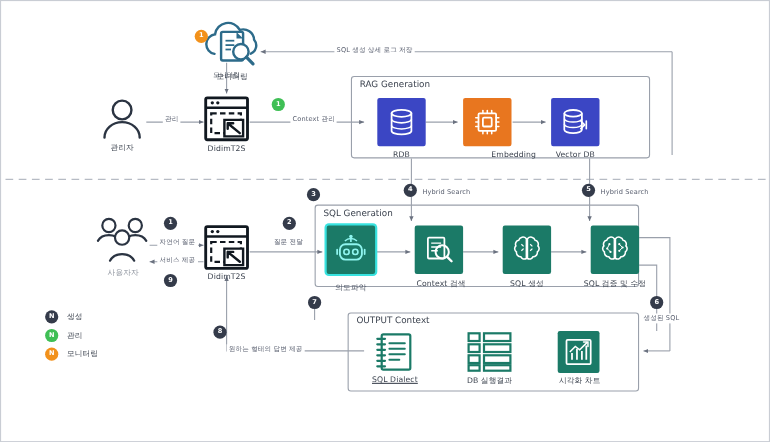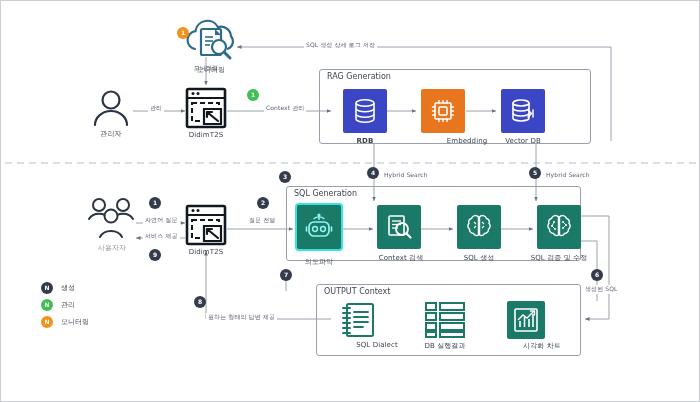--- a/index.html
+++ b/index.html
@@ -172,21 +172,21 @@
   <div class="grp-title" style="left:324px;top:71px;">RAG Generation</div>
 
   <div class="sq" style="left:342px;top:88px;background:#3b46c4;">
     <svg width="26" height="26" viewBox="0 0 26 26">
       <ellipse cx="13" cy="5" rx="9" ry="3.2" fill="none" stroke="#fff" stroke-width="1.6"></ellipse>
       <path d="M4,5 L4,21 a9,3.2 0 0 0 18,0 L22,5" fill="none" stroke="#fff" stroke-width="1.6"></path>
       <path d="M4,10.5 a9,3.2 0 0 0 18,0" fill="none" stroke="#fff" stroke-width="1.4"></path>
       <path d="M4,16 a9,3.2 0 0 0 18,0" fill="none" stroke="#fff" stroke-width="1.4"></path>
     </svg>
   </div>
-  <div class="lbl" style="left:332px;top:136px;width:64px;font-weight:bold;">RDB</div>
+  <div class="lbl" style="left:332px;top:136px;width:64px;">RDB</div>
 
   <div class="sq" style="left:420px;top:88px;background:#e8761f;">
     <svg width="26" height="26" viewBox="0 0 26 26">
       <rect x="5" y="5" width="16" height="16" rx="1" fill="none" stroke="#fff" stroke-width="1.6"></rect>
       <rect x="9" y="9" width="8" height="8" rx="1" fill="none" stroke="#fff" stroke-width="1.6"></rect>
       <g stroke="#fff" stroke-width="1.4" stroke-linecap="round">
         <line x1="9" y1="2.5" x2="9" y2="5"></line>
           <line x1="13" y1="2.5" x2="13" y2="5"></line>
           <line x1="17" y1="2.5" x2="17" y2="5"></line>
         <line x1="9" y1="21" x2="9" y2="23.5"></line>
@@ -334,21 +334,21 @@
           <line x1="4" y1="33" x2="11" y2="33"></line>
       </g>
       <g stroke="#1b7a67" stroke-width="1.8" stroke-linecap="round">
         <line x1="15" y1="12" x2="29" y2="12"></line>
           <line x1="15" y1="17" x2="29" y2="17"></line>
         <line x1="15" y1="22" x2="29" y2="22"></line>
           <line x1="15" y1="27" x2="24" y2="27"></line>
       </g>
     </svg>
   </div>
-  <div class="lbl" style="left:344px;top:340px;width:64px;">SQL Dialect</div>
+  <div class="lbl" style="left:326px;top:340px;width:64px;text-decoration:underline;">SQL Dialect</div>
 
   <div class="node" style="left:423px;top:300px;">
     <svg width="42" height="38" viewBox="0 0 42 38">
       <g fill="none" stroke="#1b7a67" stroke-width="2">
         <rect x="2" y="2" width="10" height="7"></rect>
           <rect x="16" y="2" width="24" height="7"></rect>
         <rect x="2" y="12" width="10" height="7"></rect>
           <rect x="16" y="12" width="24" height="7"></rect>
         <rect x="2" y="22" width="10" height="7"></rect>
           <rect x="16" y="22" width="24" height="7"></rect>
@@ -365,21 +365,21 @@
       <g fill="none" stroke="#fff" stroke-width="1.6">
         <line x1="7" y1="20" x2="7" y2="14"></line>
         <line x1="11.5" y1="20" x2="11.5" y2="10"></line>
         <line x1="16" y1="20" x2="16" y2="12"></line>
         <line x1="20" y1="20" x2="20" y2="7"></line>
       </g>
       <path d="M5,13 L10,8 L14,11 L21,4" fill="none" stroke="#fff" stroke-width="1.4"></path>
       <path d="M17.5,4 L21.5,4 L21.5,8" fill="none" stroke="#fff" stroke-width="1.4" stroke-linecap="round"></path>
     </svg>
   </div>
-  <div class="lbl" style="left:509px;top:340px;width:64px;">시각화 차트</div>
+  <div class="lbl" style="left:494px;top:340px;width:64px;">시각화 차트</div>
 
   <div class="badge" style="left:193px;top:295px;background:#343b4a;">8</div>
   <div class="edge-lbl" style="left:205px;top:312px;">원하는 형태의 답변 제공</div>
 
   <div class="legend">
     <div class="legend-row">
       <span class="legend-dot" style="background:#343b4a;">N</span>
       <span class="legend-txt">생성</span>
     </div>
     <div class="legend-row">

